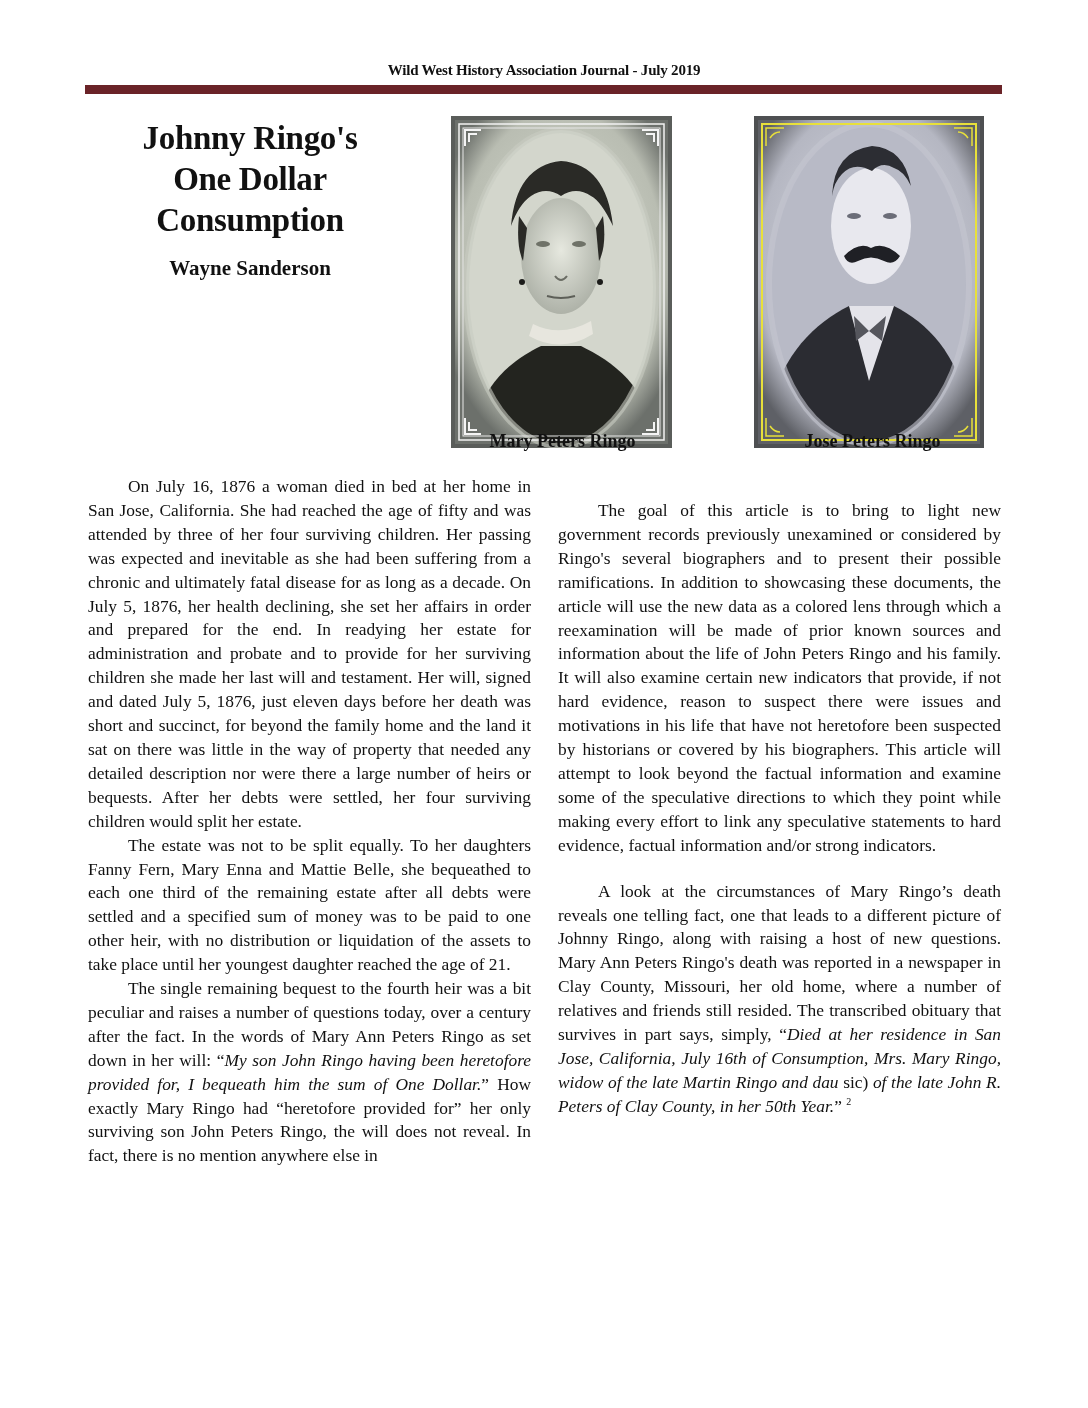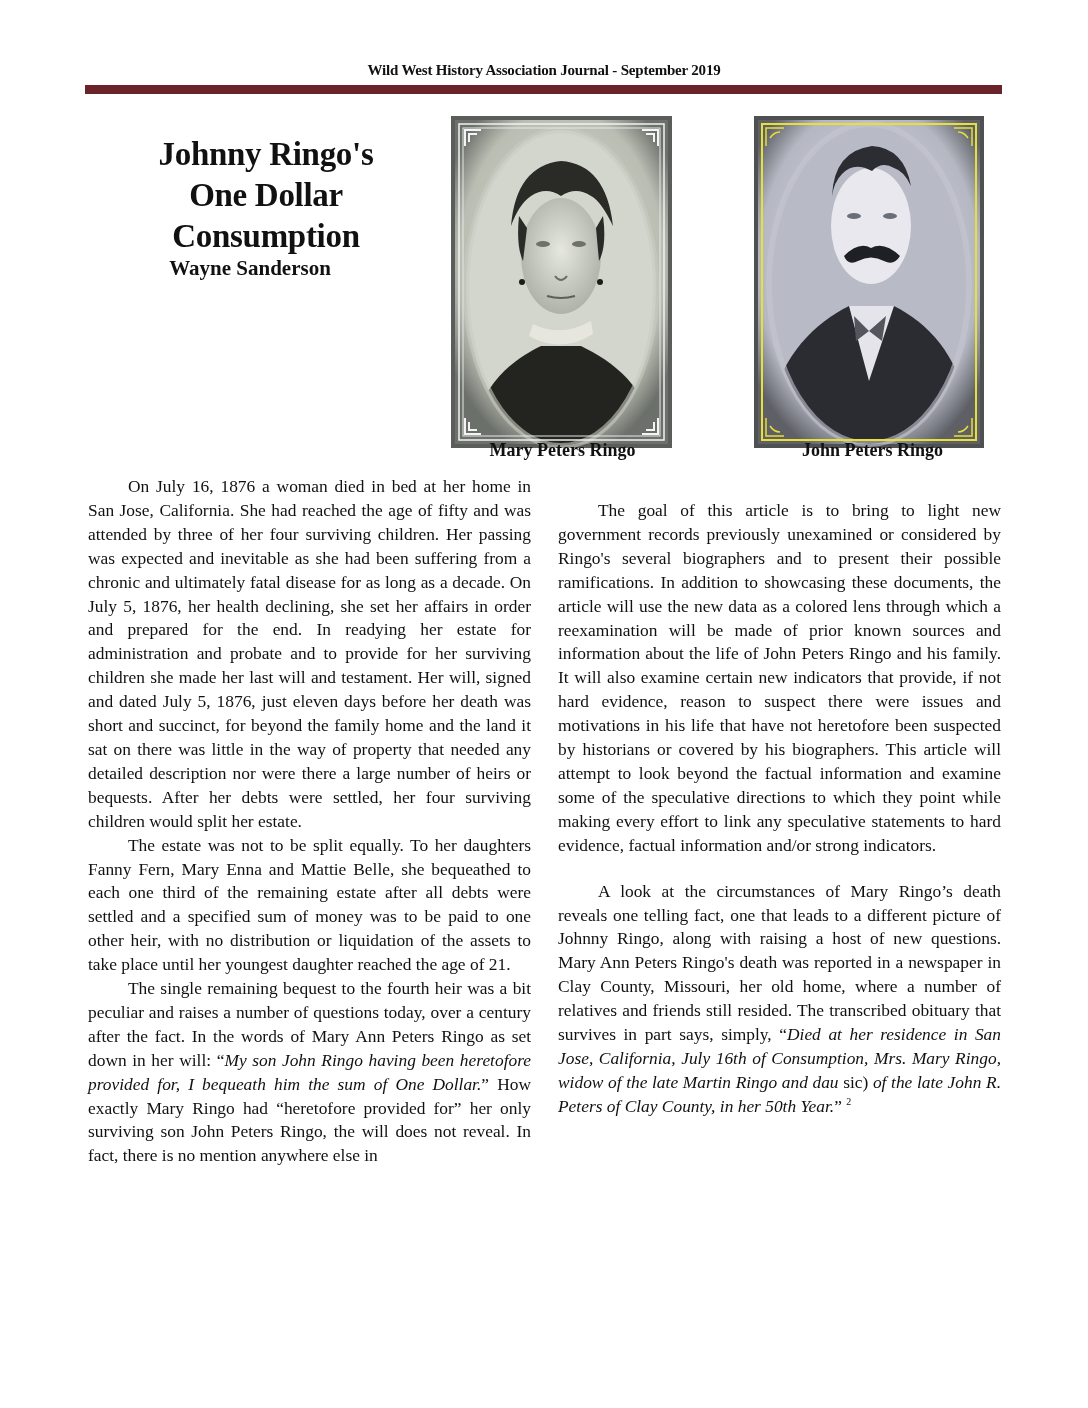--- a/index.html
+++ b/index.html
@@ -9,41 +9,41 @@
                   font-size: 15px; font-weight: bold; letter-spacing: -0.2px; }
   .head-rule { position: absolute; top: 85px; left: 85px; width: 917px; height: 9px; background: #6a2328; }
   .title { position: absolute; top: 118px; left: 95px; width: 310px; text-align: center;
            font-size: 33px; font-weight: bold; line-height: 41px; letter-spacing: -0.3px; }
   .author { position: absolute; top: 256px; left: 95px; width: 310px; text-align: center;
             font-size: 21px; font-weight: bold; }
   .portrait { position: absolute; overflow: hidden; }
   .portrait svg { display: block; }
   .p-mary { left: 451px; top: 116px; width: 221px; height: 332px; }
   .p-john { left: 754px; top: 116px; width: 230px; height: 332px; }
-  .caption { position: absolute; top: 440px; font-size: 18px; font-weight: bold; text-align: center; }
+  .caption { position: absolute; top: 431px; font-size: 18px; font-weight: bold; text-align: center; }
   .cap-mary { left: 440px; width: 245px; }
   .cap-john { left: 750px; width: 245px; }
   .col { position: absolute; top: 475px; width: 443px; font-size: 17.4px; line-height: 23.9px;
          text-align: justify; hyphens: none; }
   .col-left { left: 88px; }
   .col-right { left: 558px; }
   .col p { margin: 0; text-indent: 40px; }
   .col p.noindent { text-indent: 0; }
   .col p.gap { margin-top: 24px; }
   .col p.gap2 { margin-top: 22px; }
   .it { font-style: italic; }
   sup { font-size: 10px; line-height: 0; vertical-align: 7px; }
 </style>
 </head>
 <body>
 
-<div class="running-head">Wild West History Association Journal - September 2019</div>
+<div class="running-head">Wild West History Association Journal - July 2019</div>
 <div class="head-rule"></div>
 
-<h1 class="title" style="margin:16px;">
+<h1 class="title" style="margin:0;">
   <span>Johnny Ringo's</span><br>
   <span>One Dollar</span><br>
   <span>Consumption</span>
 </h1>
 <div class="author">Wayne Sanderson</div>
 
 <div class="portrait p-mary">
   <svg width="221" height="332" viewBox="0 0 221 332">
     <defs>
       <radialGradient id="mbg" cx="50%" cy="45%" r="60%">
@@ -121,21 +121,21 @@
     <ellipse cx="115" cy="168" rx="100" ry="160" fill="none" stroke="#c4c6d0" stroke-width="6" opacity="0.6"></ellipse>
     <rect x="8" y="8" width="214" height="316" fill="none" stroke="#e8e03a" stroke-width="2"></rect>
     <g fill="none" stroke="#e8e03a" stroke-width="1.5">
       <path d="M12 30 L12 12 L30 12 M16 22 Q20 16 26 16"></path>
       <path d="M218 30 L218 12 L200 12 M214 22 Q210 16 204 16"></path>
       <path d="M12 302 L12 320 L30 320 M16 310 Q20 316 26 316"></path>
       <path d="M218 302 L218 320 L200 320 M214 310 Q210 316 204 316"></path>
     </g>
   </svg>
 </div>
-<div class="caption cap-john">John Peters Ringo</div>
+<div class="caption cap-john">Jose Peters Ringo</div>
 
 <div class="col col-left">
   <p>On July 16, 1876 a woman died in bed at her home in San Jose, California. She had reached the age of fifty and was attended by three of her four surviving children. Her passing was expected and inevitable as she had been suffering from a chronic and ultimately fatal disease for as long as a decade. On July 5, 1876, her health declining, she set her affairs in order and prepared for the end. In readying her estate for administration and probate and to provide for her surviving children she made her last will and testament.  Her will, signed and dated July 5, 1876, just eleven days before her death was short and succinct, for beyond the family home and the land it sat on there was little in the way of property that needed any detailed description nor were there a large number of heirs or bequests. After her debts were settled, her four surviving children would split her estate.</p>
   <p>The estate was not to be split equally. To her daughters Fanny Fern, Mary Enna and Mattie Belle, she bequeathed to each one third of the remaining estate after all debts were settled and a specified sum of money was to be paid to one other heir, with no distribution or liquidation of the assets to take place until her youngest daughter reached the age of 21.</p>
   <p><span>The single remaining bequest to the fourth heir was a bit peculiar and raises a number of questions today, over a century after the fact. In the words of Mary Ann Peters Ringo as set down in her will: “</span><span class="it">My son John Ringo having been heretofore provided for, I bequeath him the sum of One Dollar.</span><span>” How exactly Mary Ringo had “heretofore provided for” her only surviving son John Peters Ringo, the will does not reveal. In fact, there is no mention anywhere else in</span></p>
 </div>
 
 <div class="col col-right">
   <p class="gap">The goal of this article is to bring to light new government records previously unexamined or considered by Ringo's several biographers and to present their possible ramifications. In addition to showcasing these documents, the article will use the new data as a colored lens through which a reexamination will be made of prior known sources and information about the life of John Peters Ringo and his family.  It will also examine certain new indicators that provide, if not hard evidence, reason to suspect there were issues and motivations in his life that have not heretofore been suspected by historians or covered by his biographers. This article will attempt to look beyond the factual information and examine some of the speculative directions to which they point while making every effort to link any speculative statements to hard evidence, factual information and/or strong indicators.</p>
   <p class="gap2"><span>A look at the circumstances of Mary Ringo’s death reveals one telling fact, one that leads to a different picture of Johnny Ringo, along with raising a host of new questions. Mary Ann Peters Ringo's death was reported in a newspaper in Clay County, Missouri, her old home, where a number of relatives and friends still resided. The transcribed obituary that survives in part says, simply, “</span><span class="it">Died at her residence in San Jose, California, July 16th of Consumption, Mrs. Mary Ringo, widow of the late Martin Ringo and dau</span><span> sic) </span><span class="it">of the late John R. Peters of Clay County, in her 50th Year.</span><span>” </span><sup>2</sup></p>

